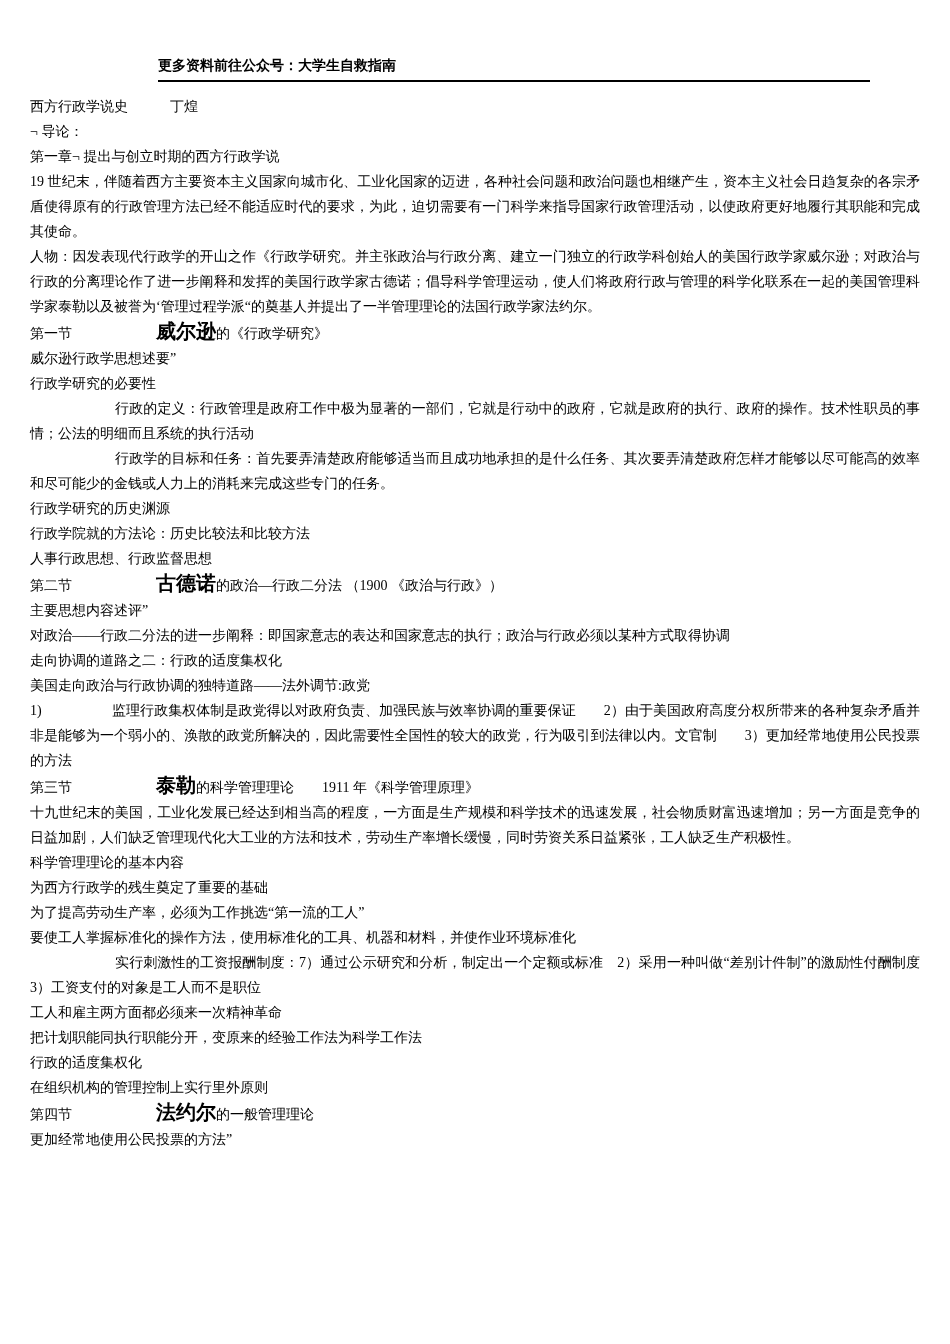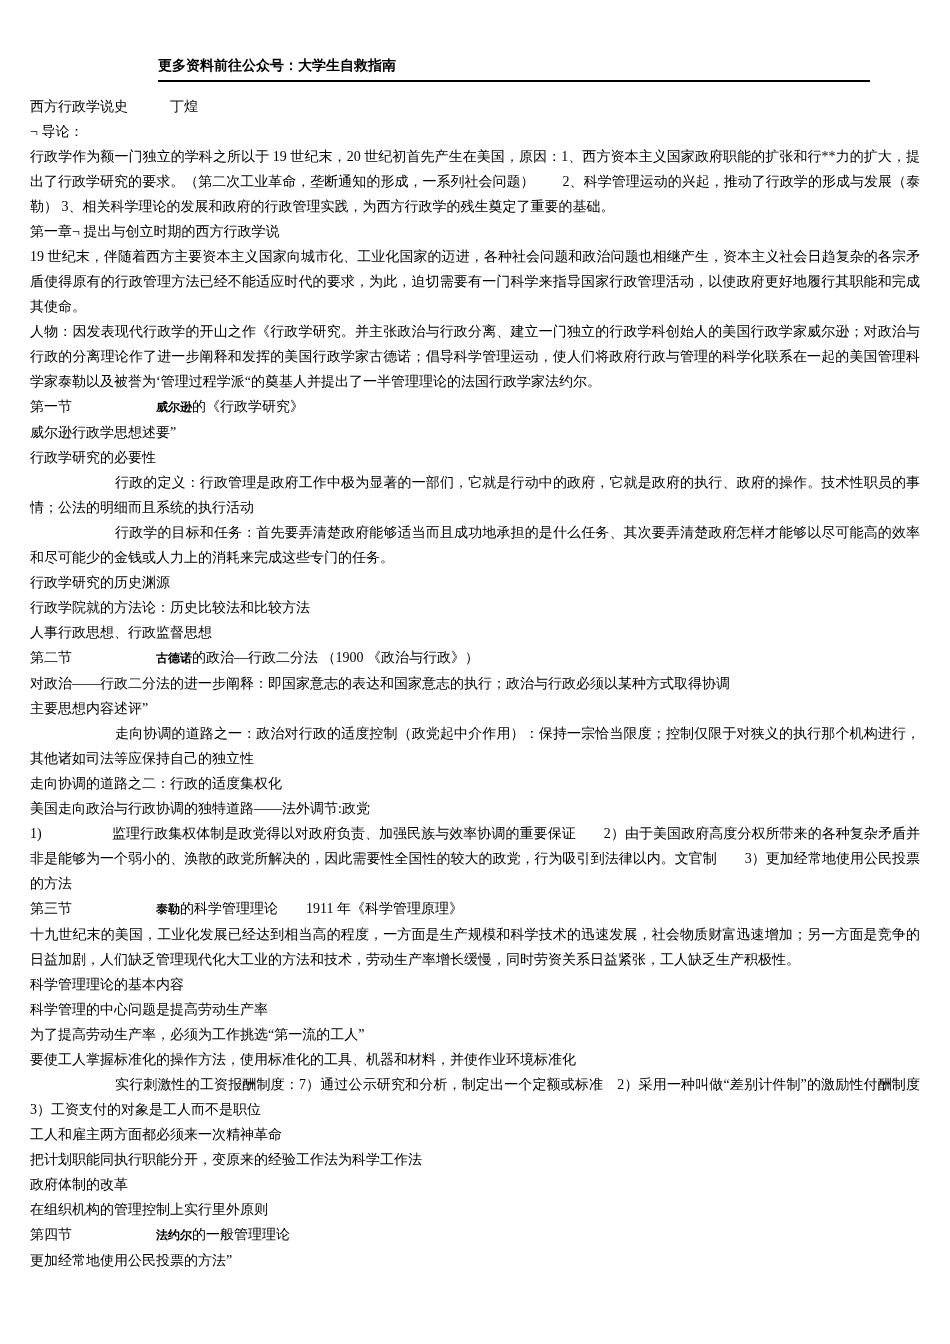--- a/index.html
+++ b/index.html
@@ -31,58 +31,56 @@
   .doc-body p.line {
     margin: 0;
     padding: 0;
     text-align: justify;
   }
   .i0  { margin-left: 0; }
   .i1  { margin-left: 70px; }
   .i1b { margin-left: 65px; }
   .i2  { margin-left: 85px; }
   .hang { text-indent: 85px; }
-  .b { font-weight: bold; font-size: 12px; }
+  .b { font-weight: bold; font-size: 20px; }
 </style>
 </head>
 <body>
 
 <div class="page">
   <div class="header-note">
     <span>更多资料前往公众号：大学生自救指南</span>
   </div>
   <div class="doc-body">
       <p class="line i0"><span>西方行政学说史</span><span>　　　</span><span>丁煌</span></p>
       <p class="line i1"><span>¬ 导论：</span></p>
-      <p class="line i0"><span>行政学作为额一门独立的学科之所以于 19 世纪末，20 世纪初首先产生在美国，原因：1、西方资本主义国家政府职能的扩张和行**力的扩大，提出了行政学研究的要求。（第二次工业革命，垄断通知的形成，一系列社会问题）　　2、科学管理运动的兴起，推动了行政学的形成与发展（泰勒） 3、相关科学理论的发展和政府的行政管理实践，为西方行政学的残生奠定了重要的基础。</span></p>
       <p class="line i2"><span>第一章¬ 提出与创立时期的西方行政学说</span></p>
       <p class="line i0"><span>19 世纪末，伴随着西方主要资本主义国家向城市化、工业化国家的迈进，各种社会问题和政治问题也相继产生，资本主义社会日趋复杂的各宗矛盾使得原有的行政管理方法已经不能适应时代的要求，为此，迫切需要有一门科学来指导国家行政管理活动，以使政府更好地履行其职能和完成其使命。</span></p>
       <p class="line i0"><span>人物：因发表现代行政学的开山之作《行政学研究。并主张政治与行政分离、建立一门独立的行政学科创始人的美国行政学家威尔逊；对政治与行政的分离理论作了进一步阐释和发挥的美国行政学家古德诺；倡导科学管理运动，使人们将政府行政与管理的科学化联系在一起的美国管理科学家泰勒以及被誉为‘管理过程学派“的奠基人并提出了一半管理理论的法国行政学家法约尔。</span></p>
       <p class="line i0"><span>第一节</span><span>　　　　　　</span><span class="b">威尔逊</span><span>的《行政学研究》</span></p>
       <p class="line i2"><span>威尔逊行政学思想述要”</span></p>
       <p class="line i2"><span>行政学研究的必要性</span></p>
       <p class="line hang"><span>行政的定义：行政管理是政府工作中极为显著的一部们，它就是行动中的政府，它就是政府的执行、政府的操作。技术性职员的事情；公法的明细而且系统的执行活动</span></p>
       <p class="line hang"><span>行政学的目标和任务：首先要弄清楚政府能够适当而且成功地承担的是什么任务、其次要弄清楚政府怎样才能够以尽可能高的效率和尽可能少的金钱或人力上的消耗来完成这些专门的任务。</span></p>
       <p class="line i2"><span>行政学研究的历史渊源</span></p>
       <p class="line i2"><span>行政学院就的方法论：历史比较法和比较方法</span></p>
       <p class="line i2"><span>人事行政思想、行政监督思想</span></p>
       <p class="line i0"><span>第二节</span><span>　　　　　　</span><span class="b">古德诺</span><span>的政治—行政二分法 （1900 《政治与行政》）</span></p>
+      <p class="line i2"><span>主要思想内容述评”</span></p>
       <p class="line i2"><span>对政治——行政二分法的进一步阐释：即国家意志的表达和国家意志的执行；政治与行政必须以某种方式取得协调</span></p>
-      <p class="line i2"><span>主要思想内容述评”</span></p>
-      <p class="line hang"><span>走向协调的道路之一：政治对行政的适度控制（政党起中介作用）：保持一宗恰当限度；控制仅限于对狭义的执行那个机构进行，其他诸如司法等应保持自己的独立性</span></p>
       <p class="line i2"><span>走向协调的道路之二：行政的适度集权化</span></p>
       <p class="line i2"><span>美国走向政治与行政协调的独特道路——法外调节:政党</span></p>
       <p class="line i0"><span>1)</span><span>　　　　　</span><span>监理行政集权体制是政党得以对政府负责、加强民族与效率协调的重要保证　　2）由于美国政府高度分权所带来的各种复杂矛盾并非是能够为一个弱小的、涣散的政党所解决的，因此需要性全国性的较大的政党，行为吸引到法律以内。文官制　　3）更加经常地使用公民投票的方法</span></p>
       <p class="line i0"><span>第三节</span><span>　　　　　　</span><span class="b">泰勒</span><span>的科学管理理论</span><span>　　</span><span>1911 年《科学管理原理》</span></p>
       <p class="line i0"><span>十九世纪末的美国，工业化发展已经达到相当高的程度，一方面是生产规模和科学技术的迅速发展，社会物质财富迅速增加；另一方面是竞争的日益加剧，人们缺乏管理现代化大工业的方法和技术，劳动生产率增长缓慢，同时劳资关系日益紧张，工人缺乏生产积极性。</span></p>
       <p class="line i0"><span>科学管理理论的基本内容</span></p>
-      <p class="line i2"><span>科学管理的中心问题是提高劳动生产率</span></p>
+      <p class="line i2"><span>为西方行政学的残生奠定了重要的基础</span></p>
       <p class="line i2"><span>为了提高劳动生产率，必须为工作挑选“第一流的工人”</span></p>
       <p class="line i2"><span>要使工人掌握标准化的操作方法，使用标准化的工具、机器和材料，并使作业环境标准化</span></p>
       <p class="line hang"><span>实行刺激性的工资报酬制度：7）通过公示研究和分析，制定出一个定额或标准　2）采用一种叫做“差别计件制”的激励性付酬制度　3）工资支付的对象是工人而不是职位</span></p>
       <p class="line i2"><span>工人和雇主两方面都必须来一次精神革命</span></p>
       <p class="line i2"><span>把计划职能同执行职能分开，变原来的经验工作法为科学工作法</span></p>
-      <p class="line i2"><span>政府体制的改革</span></p>
+      <p class="line i2"><span>行政的适度集权化</span></p>
       <p class="line i2"><span>在组织机构的管理控制上实行里外原则</span></p>
       <p class="line i0"><span>第四节</span><span>　　　　　　</span><span class="b">法约尔</span><span>的一般管理理论</span></p>
       <p class="line i1b"><span>更加经常地使用公民投票的方法”</span></p>
     </div>
 </div>
 
 </body></html>

